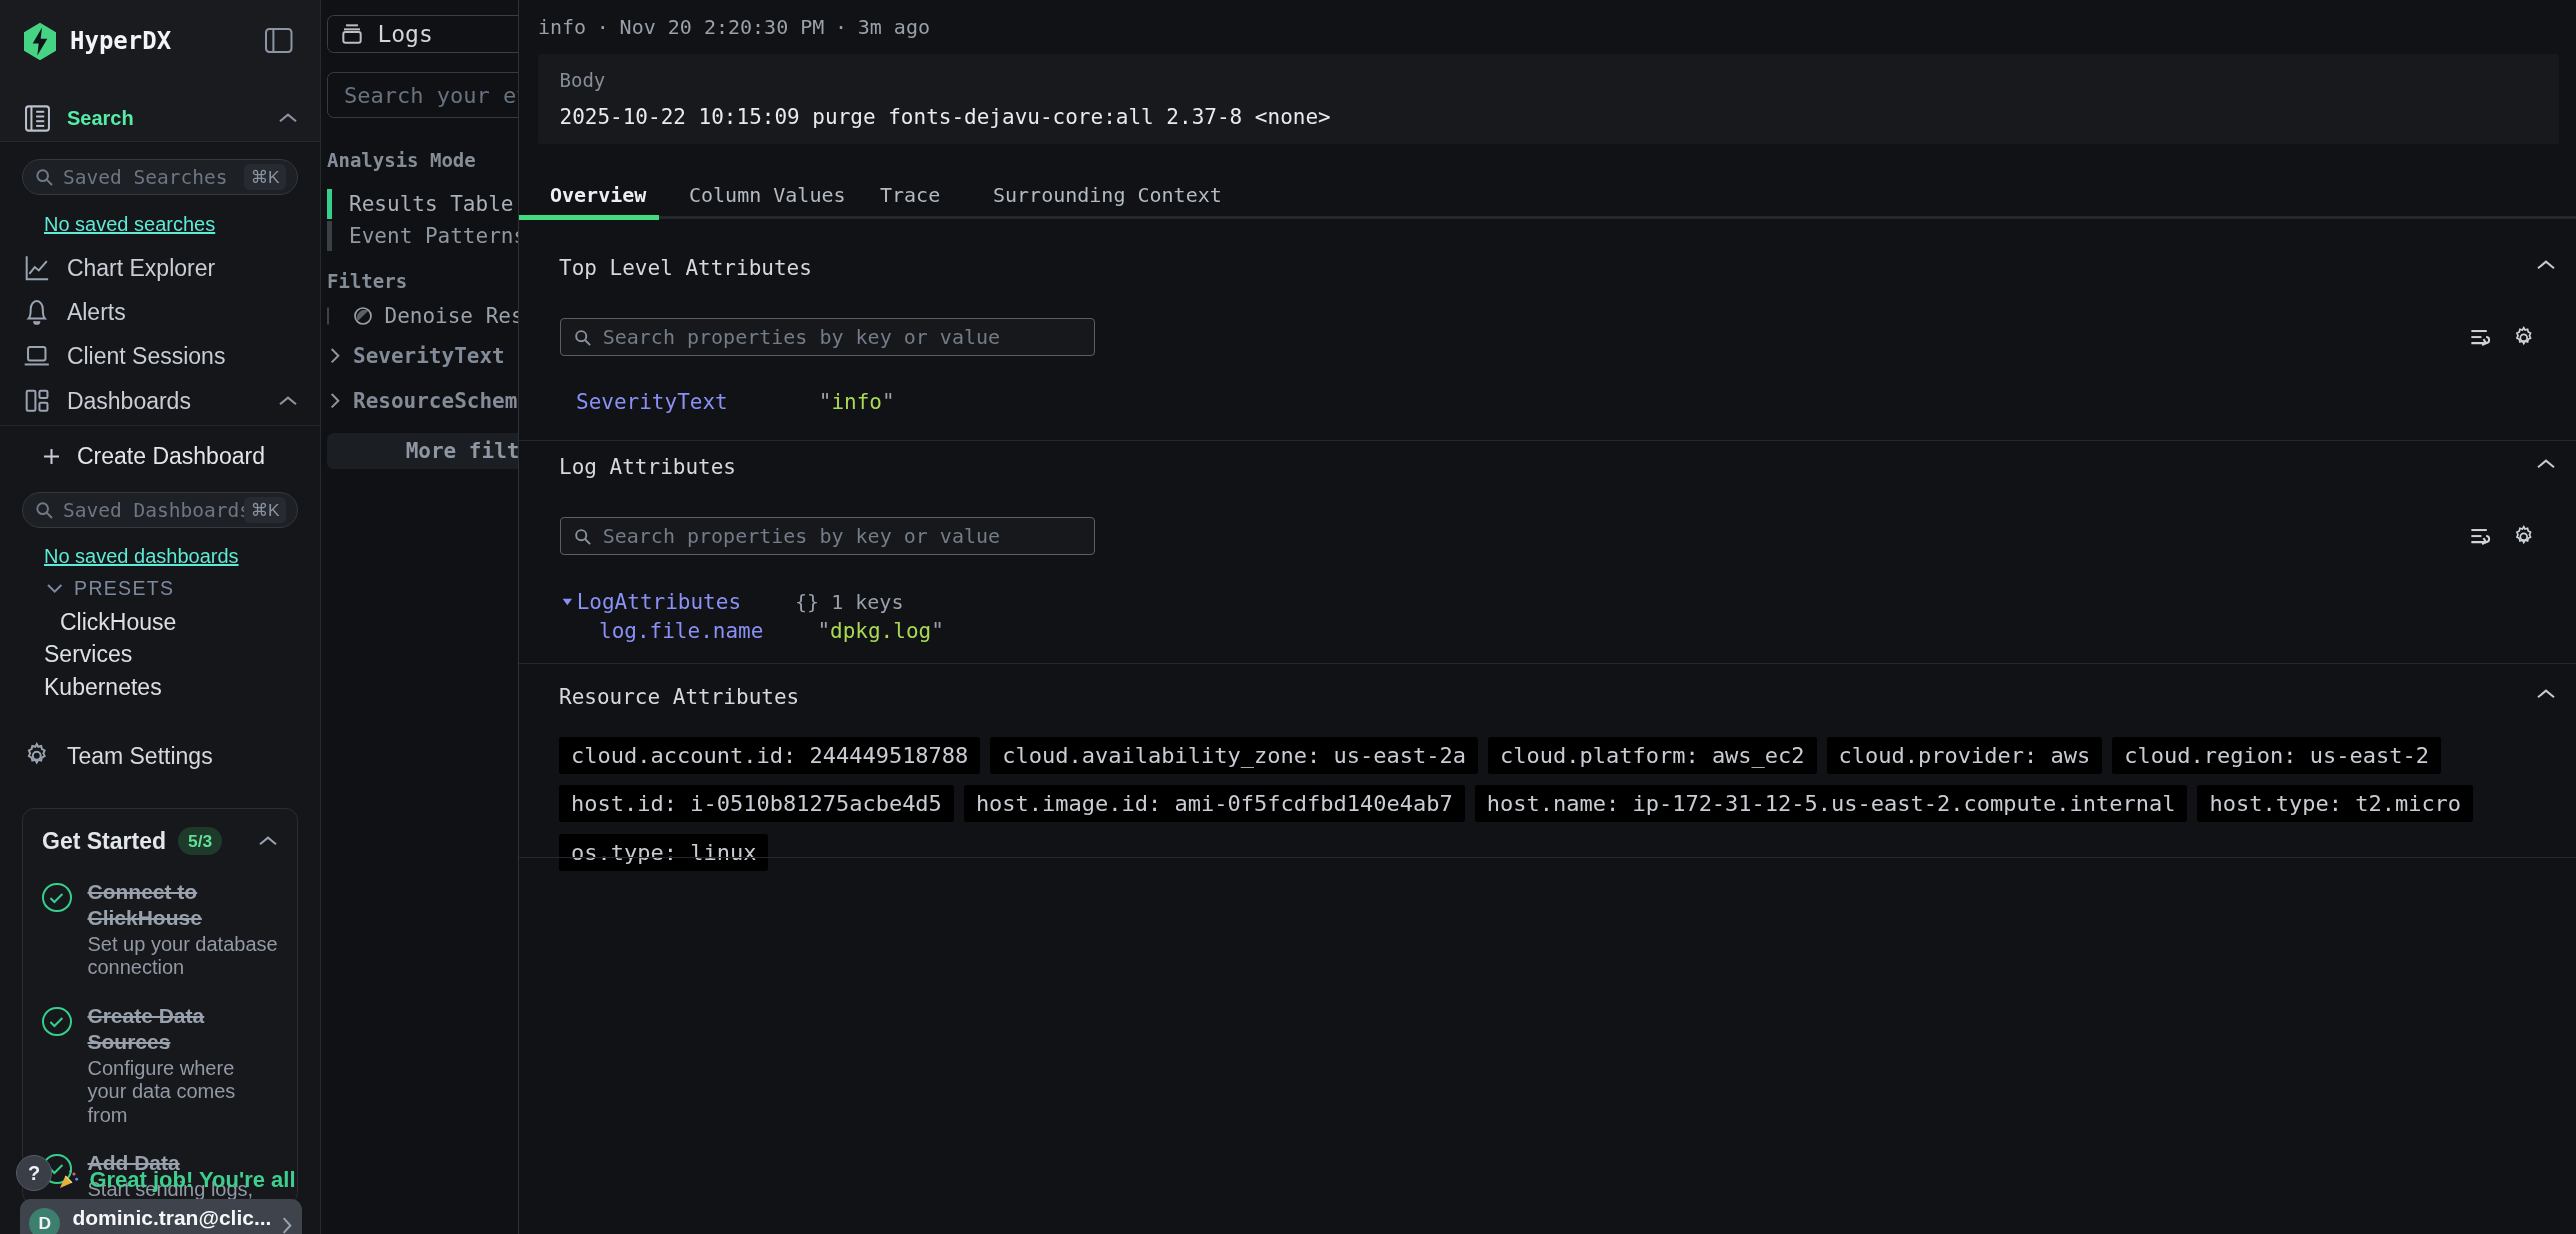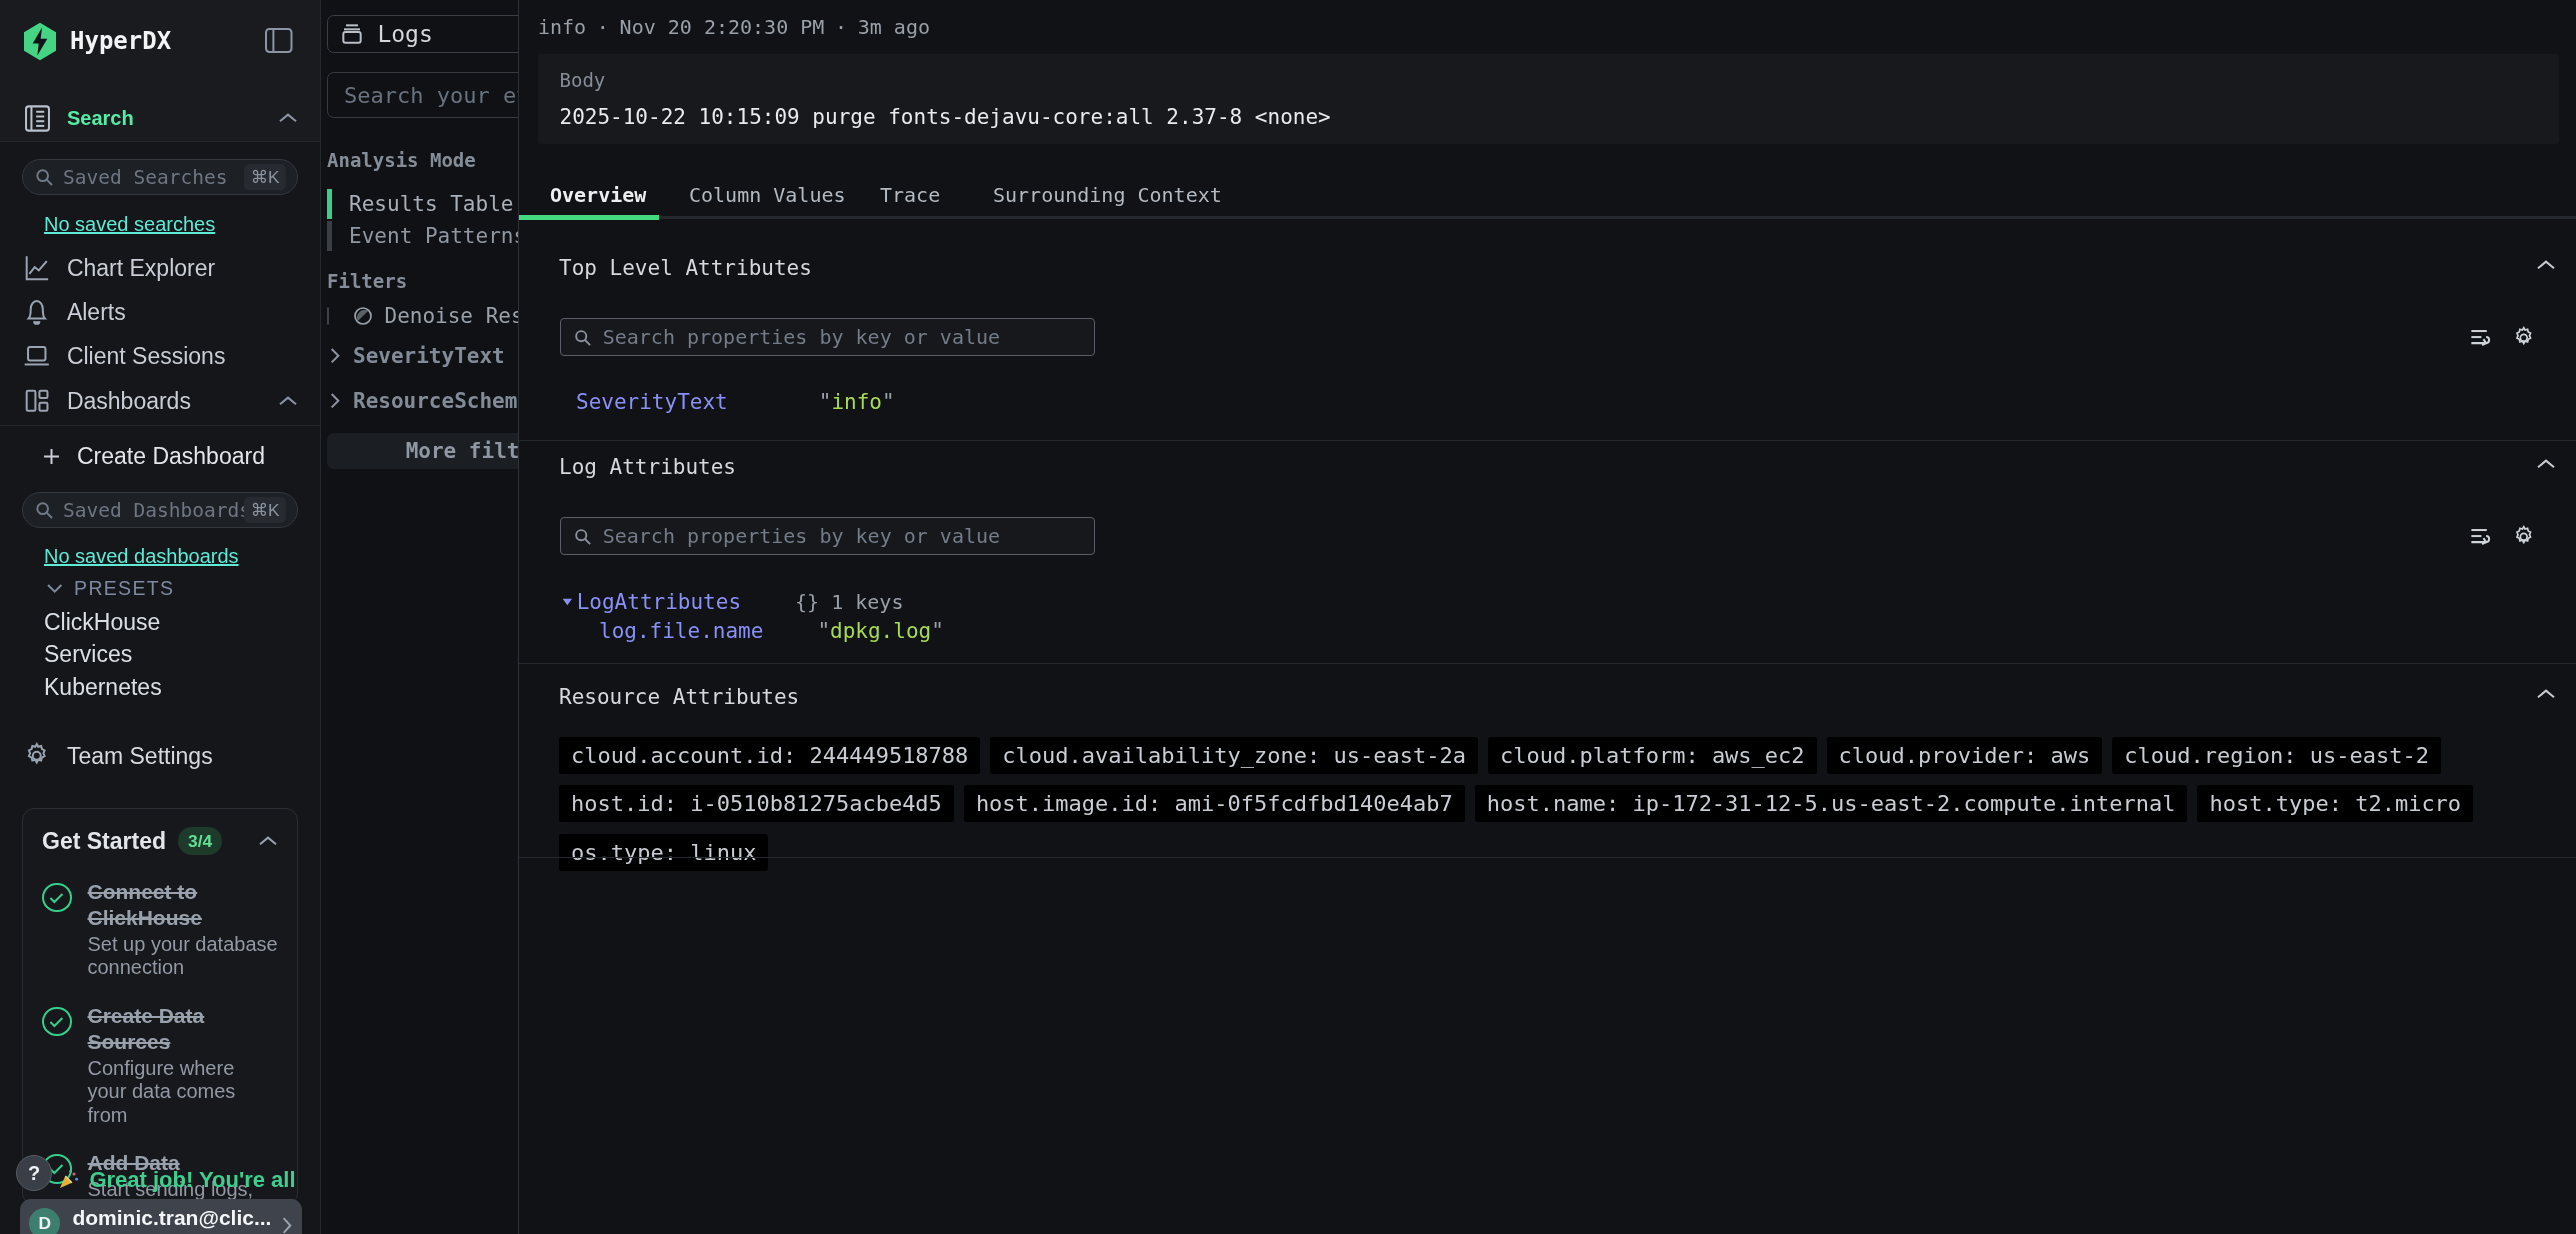--- a/index.html
+++ b/index.html
@@ -201,39 +201,39 @@
     <div class="abs empty-note" style="left:44px; top:545px;">No saved dashboards</div>
 
     <div class="abs row" style="left:46px; top:577px; height:23px;">
       <span>
         <svg width="17.4" height="10.7" viewBox="0 0 26 16" fill="none" stroke="#7e8aa0" stroke-width="3">
           <polyline points="3,3 13,13 23,3"></polyline>
         </svg>
       </span>
       <span style="margin-left:10.7px; font-size:19.5px; letter-spacing:1.3px; color:#7e8aa0;">PRESETS</span>
     </div>
-    <div class="abs preset-item" style="left:44px; top:609px;">ClickHouse</div>
+    <div class="abs preset-item" style="left:60px; top:609px;">ClickHouse</div>
     <div class="abs preset-item" style="left:44px; top:641px;">Services</div>
     <div class="abs preset-item" style="left:44px; top:674px;">Kubernetes</div>
 
     <div class="abs row" style="left:22px; top:736px; height:34px;align-items:flex-end;">
       <span>
         <svg width="29.5" height="29.5" viewBox="0 0 24 24" fill="none" stroke="#9aa3b1" stroke-width="1.6">
           <circle cx="12" cy="12" r="3.2"></circle>
           <path d="M12 2.5 l1.2 2.2 2.4-.6 .6 2.4 2.2 1.2 -1 2.3 1 2.3 -2.2 1.2 -.6 2.4 -2.4-.6 -1.2 2.2 -1.2-2.2 -2.4.6 -.6-2.4 -2.2-1.2 1-2.3 -1-2.3 2.2-1.2 .6-2.4 2.4.6 Z"></path>
         </svg>
       </span>
       <span class="side-label" style="margin-left:15.4px; color:#d6dade;">Team Settings</span>
     </div>
 
     <div class="gs-card">
       <div class="row" style="height:29.5px;">
         <span style="font-size:23px; font-weight:700; color:#e3e6ea;">Get Started</span>
         <span style="margin-left:12px; background:#1e3a2b; color:#62df94; font-size:17.4px; font-weight:700;
-                     border-radius:670px; padding:3.4px 10px;">3/4</span>
+                     border-radius:670px; padding:3.4px 10px;">5/3</span>
         <span style="margin-left:auto;">
           <svg width="20" height="12" viewBox="0 0 30 18" fill="none" stroke="#98a1ae" stroke-width="3">
             <polyline points="3,14 15,4 27,14"></polyline>
           </svg>
         </span>
       </div>
 
       <div class="gs-item">
         <span class="gs-check">
           <svg width="14.8" height="12" viewBox="0 0 22 18" fill="none" stroke="#35d08c" stroke-width="3">

